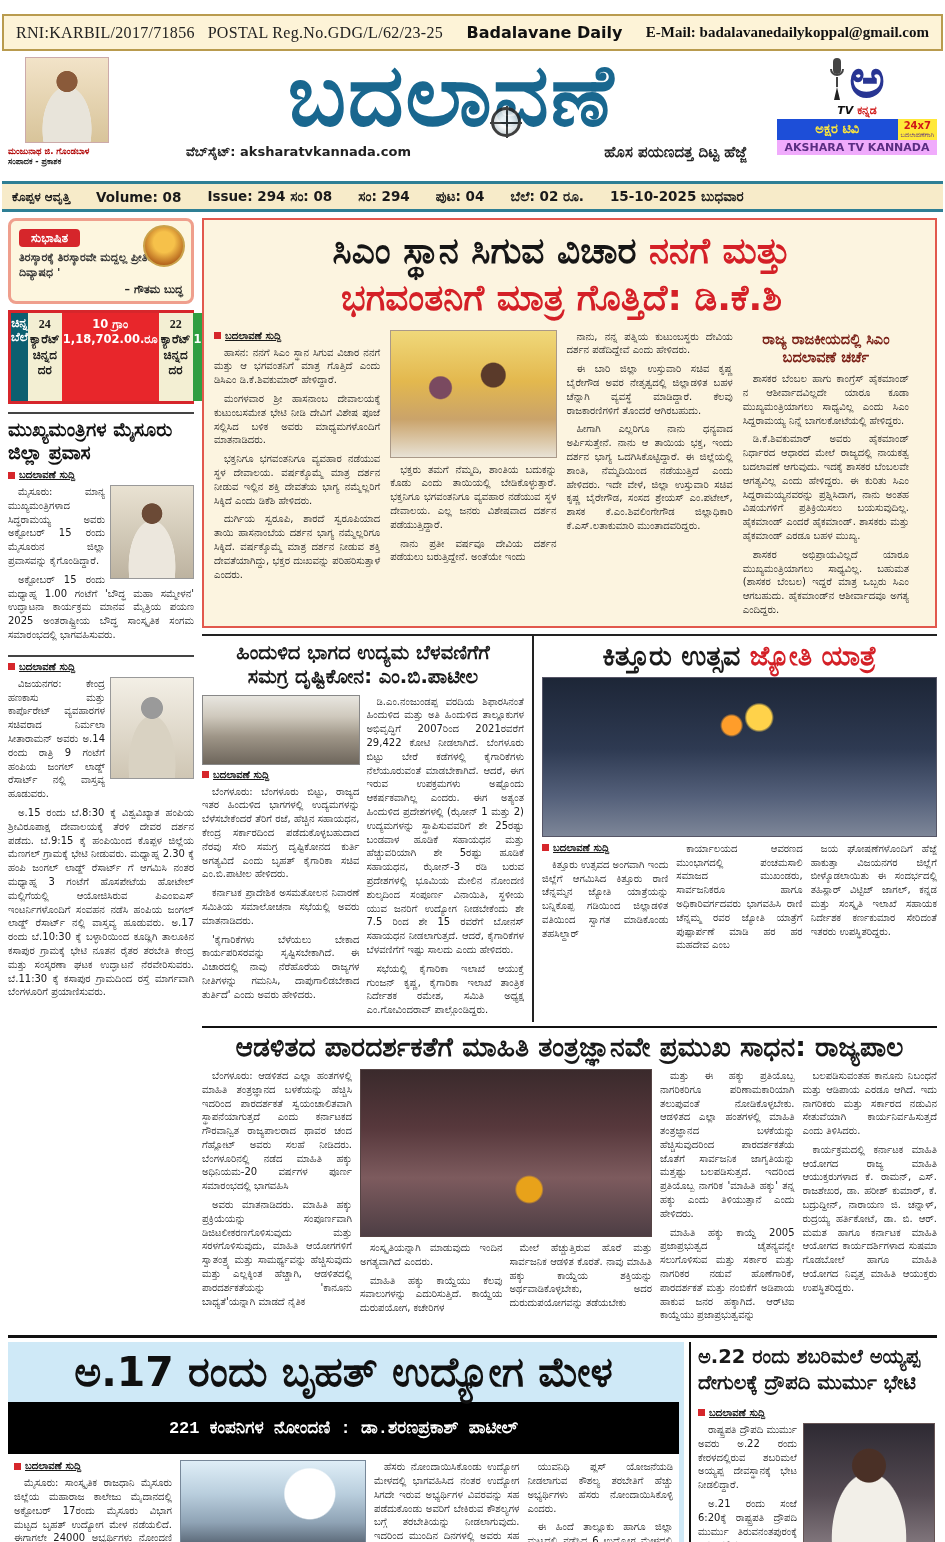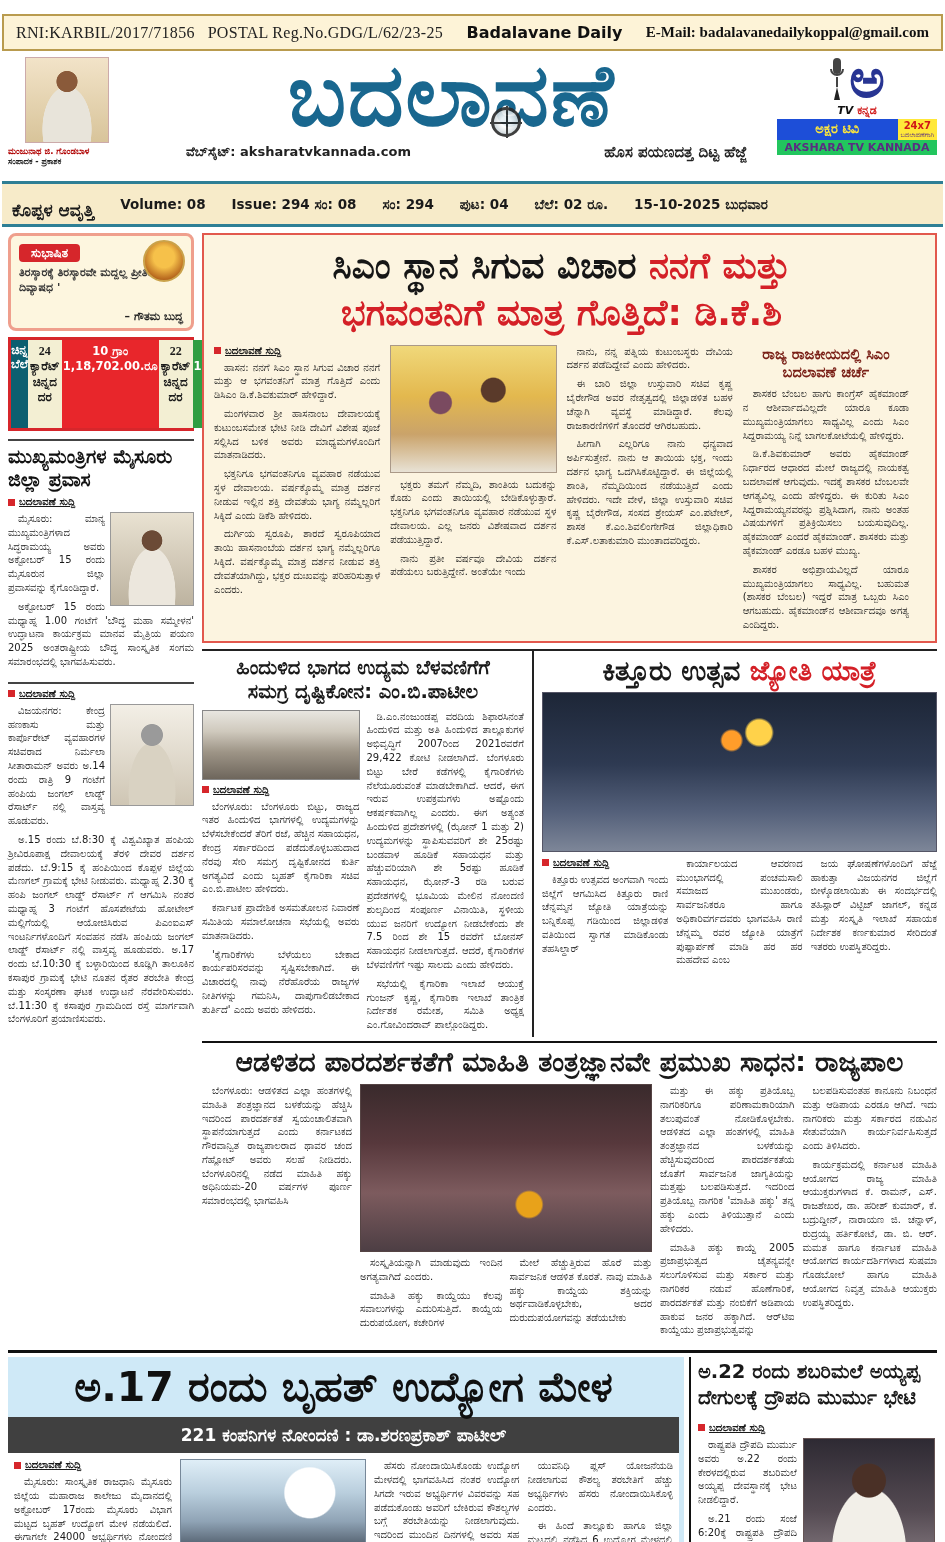--- a/index.html
+++ b/index.html
@@ -37,43 +37,43 @@
   .mic { width:16px; height:44px; }
   .big-a { font-size:54px; font-weight:bold; color:#283593; line-height:.9; }
   .tv-sub { font-size:11px; font-weight:bold; }
   .tv-sub .tv { color:#111; font-style:italic; }
   .tv-sub .kn { color:#d01818; }
   .red-band { background:#1d4ed8; display:flex; align-items:center; margin-top:2px; }
   .red-band .ak { color:#ffe83a; font-weight:bold; font-size:13px; flex:1; padding:2px; }
   .band-right { background:#ffe83a; padding:1px 3px; }
   .band-right .t247 { color:#d01818; font-weight:bold; font-size:10px; display:block; }
   .band-right .forchange { color:#5a2d82; font-size:6.5px; display:block; }
-  .purple-line { background:#22c55e; color:#5a2d82; font-weight:bold; font-size:11px; padding:1px 0; }
+  .purple-line { background:#f0abfc; color:#5a2d82; font-weight:bold; font-size:11px; padding:1px 0; }
 
   
   .infobar { border-top:3px solid #2e7f95; border-bottom:3px solid #2e7f95; background:#f7ebc9;
      display:flex; align-items:center; padding:4px 10px; gap:26px; font-weight:bold; font-size:13.5px; margin:2px 2px 0 2px;}
-  .infobar .small { font-size:17px;margin-top:12px; }
+  .infobar .small { font-size:12px; }
 
   
   .content-upper { display:flex; padding:6px 8px 0 8px; gap:8px; }
   .sidebar { width:186px; flex-shrink:0; }
   .main { flex:1; min-width:0; }
   p.body { font-size:10px; line-height:1.38; text-align:justify; margin-bottom:5px; text-indent:10px; }
   .byline { font-size:10px; font-weight:bold; text-decoration:underline; margin-bottom:4px; display:flex; align-items:center; gap:4px;}
   .byline .sq { width:7px; height:7px; background:#d6262b; display:inline-block; flex-shrink:0; }
 
   
   .subh { border:3px solid #ef9f8d; border-radius:8px; background:#fdf6df; padding:6px 8px 5px 8px; position:relative; }
   .subh-label { display:inline-block; background:#d6262b; color:#fff; font-weight:bold; font-size:12px;
      padding:2px 12px; border-radius:4px; margin-bottom:4px; }
   .buddha { position:absolute; right:6px; top:4px; width:42px; height:42px; border-radius:50%;
      background: radial-gradient(circle at 50% 40%, #f6c14a 35%, #b5651d 75%, #7a3b10 100%); border:2px solid #caa24a;}
   .subh-quote { font-size:11px; font-weight:bold; color:#333; line-height:1.35; }
-  .subh-author { font-size:11px; font-weight:bold; text-align:right; color:#222; margin-top:14px; }
+  .subh-author { font-size:11px; font-weight:bold; text-align:right; color:#222; margin-top:2px; }
 
   .rates { border:3px solid #d6262b; margin-top:6px; display:flex; background:#fff; }
   .rate-col { flex:1; display:flex; flex-direction:row; border-right:2px solid #d6262b; }
   .rate-col:last-child { border-right:none; }
   .rate-head { background:#0c5f70; color:#fff; font-weight:bold; font-size:12px; text-align:center; padding:3px 0; }
   .img-gold { height:86px; background: repeating-linear-gradient(115deg,#f9df6d 0 10px,#d9a520 10px 14px,#b8860b 14px 22px); }
   .img-silver { height:82px; margin:3px; border:1px solid #bbb;
      background: repeating-linear-gradient(115deg,#f0f0f0 0 9px,#bfc3c9 9px 13px,#8d939b 13px 20px); }
   .img-petrol { height:66px; margin:2px 3px;
      background: radial-gradient(circle at 35% 35%, #2e8b3a 22%, transparent 23%),
@@ -142,21 +142,21 @@
      background: radial-gradient(circle at 58% 72%, #e8a21a 6%, transparent 7%),
                  linear-gradient(180deg,#3a2a2c 0%,#57383c 35%,#7d5b5e 65%,#4d3e44 100%); margin-bottom:4px; }
   .gov-under { display:flex; gap:7px; }
   .gov-under > div { flex:1; min-width:0; }
   .gov-c3, .gov-c4 { flex:1; min-width:0; }
 
   
   .bottomband { display:flex; margin:8px 8px 0 8px; border-top:3px solid #111; padding-top:4px; }
   .jobfair { width:676px; flex-shrink:0; background:#cfe9f7; padding:2px 5px 5px 0; }
   .jobfair h1 { text-align:center; font-size:41px; font-weight:bold; color:#101010; padding:4px 0 6px 0; }
-  .jf-strap { background:#404040; color:#fff; font-weight:bold; font-size:17px; text-align:center; padding:8px 0; }
+  .jf-strap { background:#000000; color:#fff; font-weight:bold; font-size:17px; text-align:center; padding:16px 0;font-family:Liberation Mono, monospace; }
   .jf-body { background:#fff; display:flex; gap:8px; padding:6px; }
   .jf-c1 { width:158px; flex-shrink:0; }
   .jf-c2 { width:186px; flex-shrink:0; }
   .jf-photo { width:100%; height:84px; border:1px solid #789;
      background: radial-gradient(circle at 70% 40%, #fff 18%, transparent 19%),
                  linear-gradient(180deg,#dfeef7 0%,#b9cedd 40%,#8fa3b5 75%,#5d6b7a 100%); margin-bottom:3px; }
   .jf-caption { font-size:10px; line-height:1.35; text-align:justify; margin-bottom:4px; }
   .jf-sub { text-align:center; font-weight:bold; font-size:15px; line-height:1.25; margin:4px 0; }
   .jf-c3, .jf-c4 { flex:1; min-width:0; }
 
@@ -369,20 +369,21 @@
             </div>
           </div>
         </div>
       </div>
 
       <div class="governor">
         <h2>ಆಡಳಿತದ ಪಾರದರ್ಶಕತೆಗೆ ಮಾಹಿತಿ ತಂತ್ರಜ್ಞಾನವೇ ಪ್ರಮುಖ ಸಾಧನ: ರಾಜ್ಯಪಾಲ</h2>
         <div class="gov-body">
           <div class="gov-c1">
             <p class="body">ಬೆಂಗಳೂರು: ಆಡಳಿತದ ಎಲ್ಲಾ ಹಂತಗಳಲ್ಲಿ ಮಾಹಿತಿ ತಂತ್ರಜ್ಞಾನದ ಬಳಕೆಯನ್ನು ಹೆಚ್ಚಿಸಿ ಇದರಿಂದ ಪಾರದರ್ಶಕತೆ ಸ್ವಯಂಚಾಲಿತವಾಗಿ ಸ್ಥಾಪನೆಯಾಗುತ್ತದೆ ಎಂದು ಕರ್ನಾಟಕದ ಗೌರವಾನ್ವಿತ ರಾಜ್ಯಪಾಲರಾದ ಥಾವರ ಚಂದ ಗೆಹ್ಲೋಟ್ ಅವರು ಸಲಹೆ ನೀಡಿದರು. ಬೆಂಗಳೂರಿನಲ್ಲಿ ನಡೆದ ಮಾಹಿತಿ ಹಕ್ಕು ಅಧಿನಿಯಮ-20 ವರ್ಷಗಳ ಪೂರ್ಣ ಸಮಾರಂಭದಲ್ಲಿ ಭಾಗವಹಿಸಿ</p>
+            <p class="body">ಅವರು ಮಾತನಾಡಿದರು. ಮಾಹಿತಿ ಹಕ್ಕು ಪ್ರಕ್ರಿಯೆಯನ್ನು ಸಂಪೂರ್ಣವಾಗಿ ಡಿಜಿಟಲೀಕರಣಗೊಳಿಸುವುದು ಮತ್ತು ಸರಳಗೊಳಿಸುವುದು, ಮಾಹಿತಿ ಆಯೋಗಗಳಿಗೆ ಸ್ವಾತಂತ್ರ್ಯ ಮತ್ತು ಸಾಮರ್ಥ್ಯವನ್ನು ಹೆಚ್ಚಿಸುವುದು ಮತ್ತು ಎಲ್ಲಕ್ಕಿಂತ ಹೆಚ್ಚಾಗಿ, ಆಡಳಿತದಲ್ಲಿ ಪಾರದರ್ಶಕತೆಯನ್ನು 'ಕಾನೂನು ಬಾಧ್ಯತೆ'ಯನ್ನಾಗಿ ಮಾಡದೆ ನೈತಿಕ</p>
           </div>
           <div class="gov-center">
             <div class="gov-photo"></div>
             <div class="gov-under">
               <div>
                 <p class="body">ಸಂಸ್ಕೃತಿಯನ್ನಾಗಿ ಮಾಡುವುದು ಇಂದಿನ ಅಗತ್ಯವಾಗಿದೆ ಎಂದರು.</p>
                 <p class="body">ಮಾಹಿತಿ ಹಕ್ಕು ಕಾಯ್ದೆಯು ಕೆಲವು ಸವಾಲುಗಳನ್ನು ಎದುರಿಸುತ್ತಿದೆ. ಕಾಯ್ದೆಯ ದುರುಪಯೋಗ, ಕಚೇರಿಗಳ</p>
               </div>
               <div>
                 <p class="body">ಮೇಲೆ ಹೆಚ್ಚುತ್ತಿರುವ ಹೊರೆ ಮತ್ತು ಸಾರ್ವಜನಿಕ ಆಡಳಿತ ಕೊರತೆ. ನಾವು ಮಾಹಿತಿ ಹಕ್ಕು ಕಾಯ್ದೆಯ ಶಕ್ತಿಯನ್ನು ಅರ್ಥವಾಡಿಕೊಳ್ಳಬೇಕು, ಅದರ ದುರುದುಪಯೋಗವನ್ನು ತಡೆಯಬೇಕು</p>

